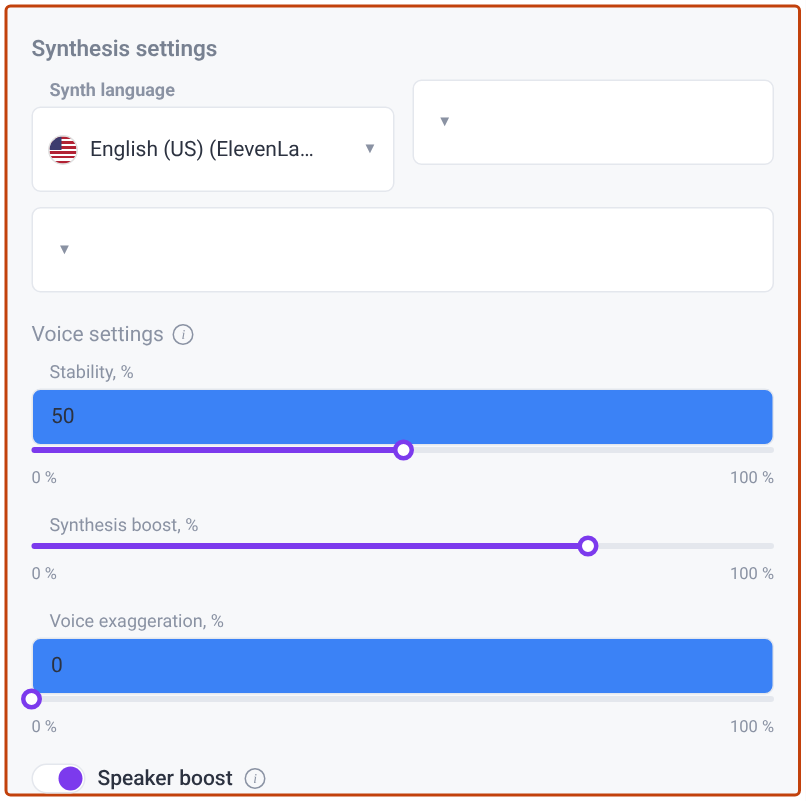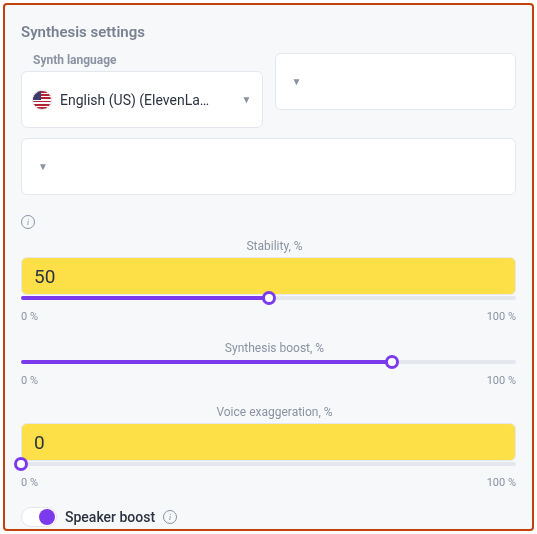--- a/index.html
+++ b/index.html
@@ -123,31 +123,30 @@
     cursor: help;
   }
   .slider-block {
     margin-bottom: 18px;
   }
   .slider-label {
     font-size: 12px;
     color: #8a92a3;
     margin-left: 12px;
     margin-bottom: 4px;
-    text-align: center;
   }
   .slider-input {
-    background: #fde047;
+    background: #3b82f6;
     border: 1px solid #e4e7ed;
     border-radius: 6px 6px 6px 6px;
     height: 38px;
     display: flex;
     align-items: center;
     padding: 0 12px;
-    font-size: 19px;
+    font-size: 14px;
     color: #2c3240;
   }
   .slider-track-wrap {
     position: relative;
     height: 14px;
     margin-top: -3px;
   }
   .slider-track {
     position: absolute;
     top: 4px;
@@ -238,20 +237,21 @@
 
   <div class="row">
     <div class="field">
       <div class="select">
         <span class="caret">▼</span>
       </div>
     </div>
   </div>
 
   <div class="voice-settings-header">
+    <span class="voice-settings-title">Voice settings</span>
     <span class="info-icon">i</span>
   </div>
 
   <div class="slider-block">
     <div class="slider-label">Stability, %</div>
     <div class="slider-input">50</div>
     <div class="slider-track-wrap">
       <div class="slider-track"></div>
       <div class="slider-fill" style="width:50%"></div>
       <div class="slider-thumb" style="left:50%"></div>

